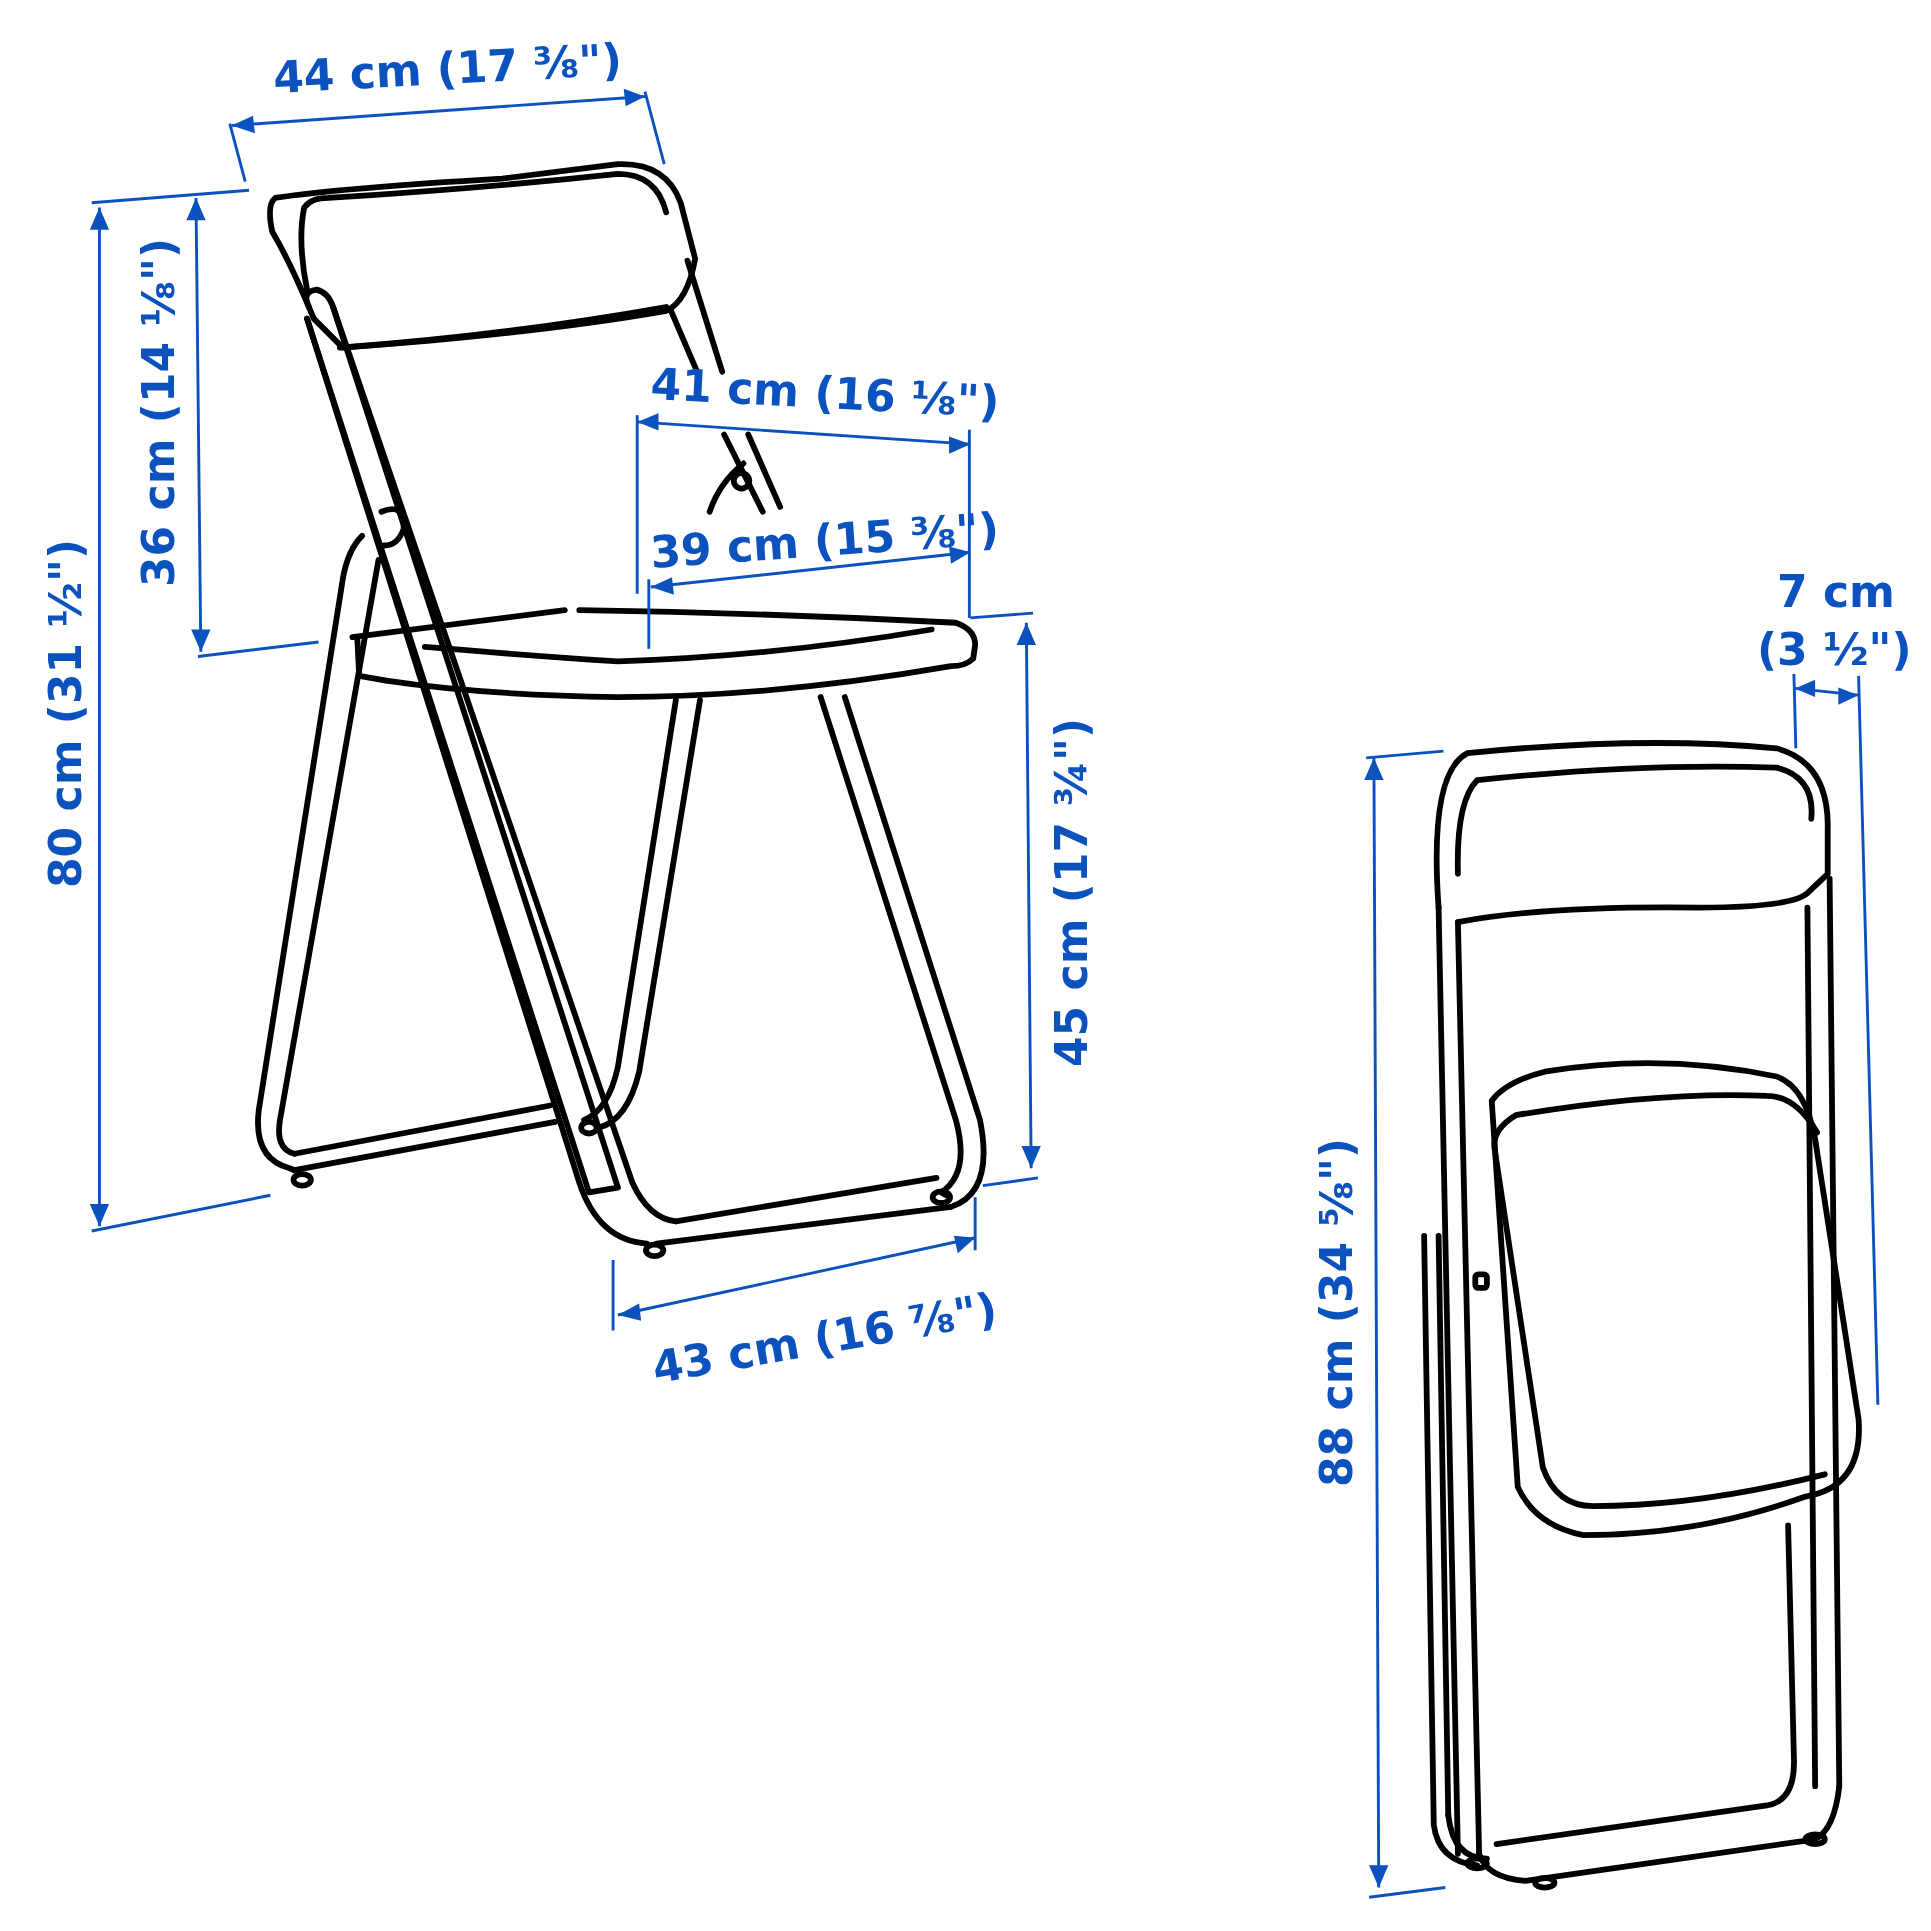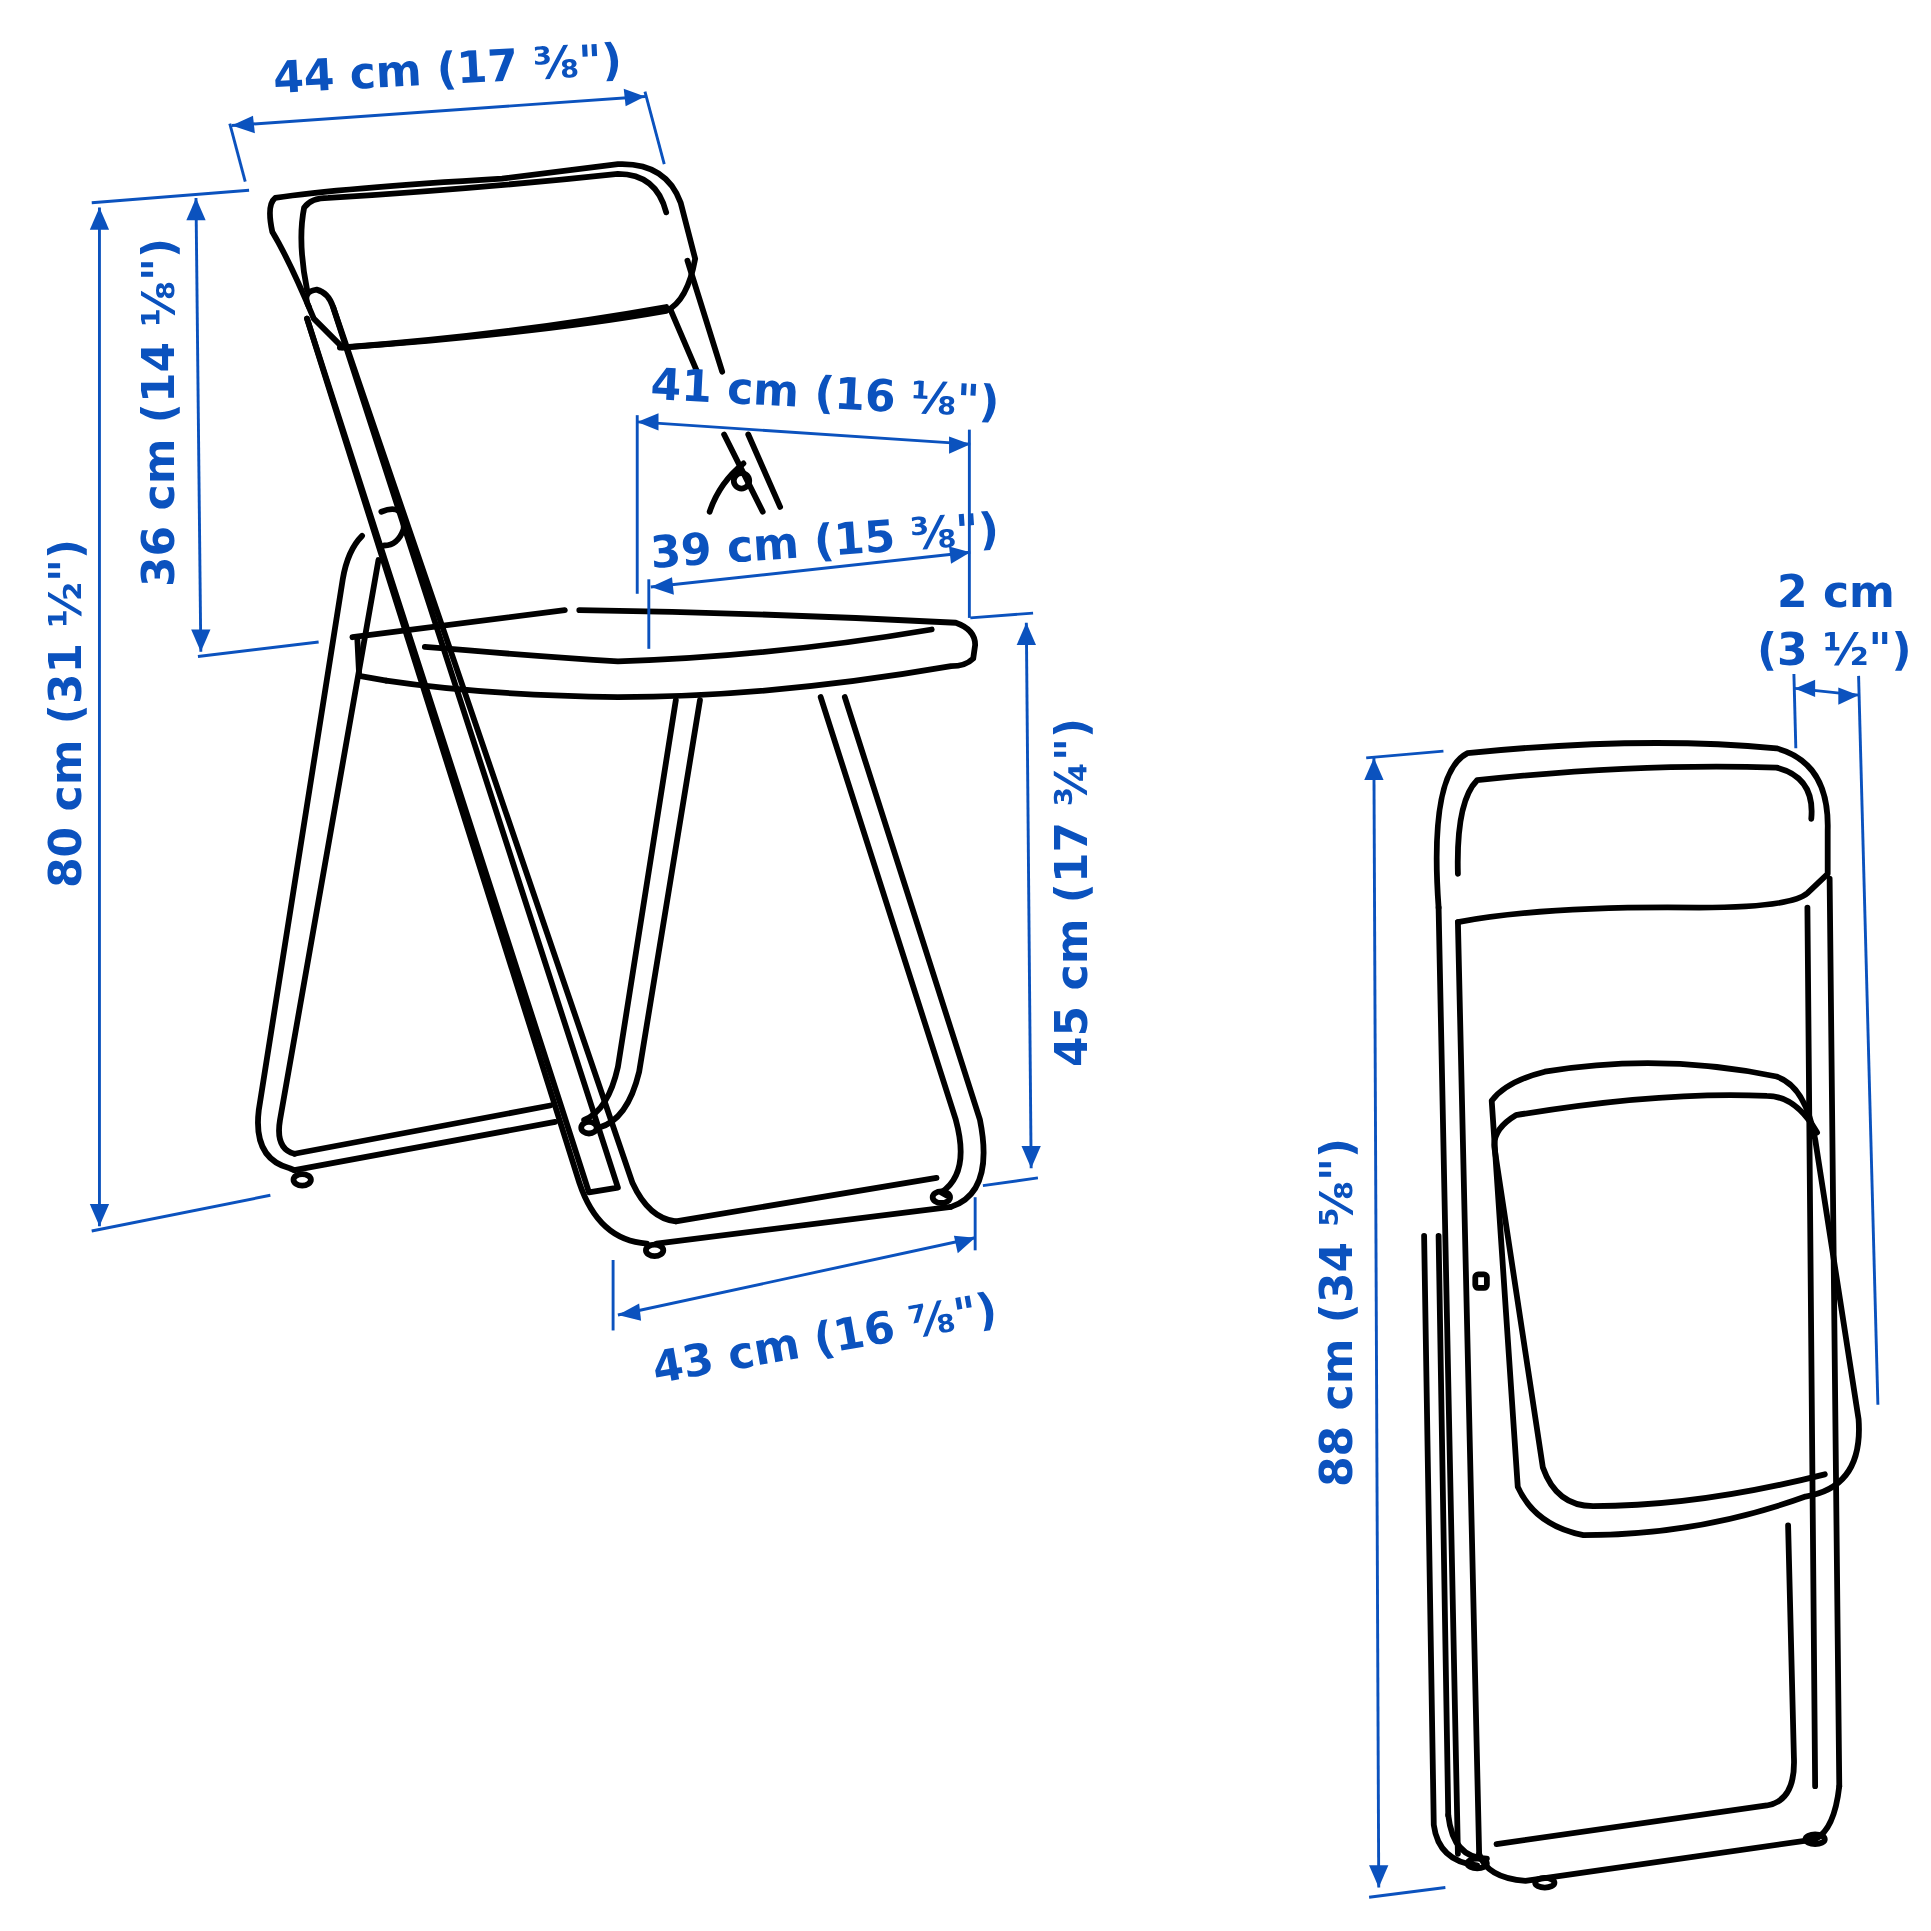--- a/index.html
+++ b/index.html
@@ -163,16 +163,16 @@
 <div class="label" style="left:137px; top:587px; transform: rotate(-90deg);">36 cm (14 ⅛")</div>
 
 <div class="label" style="left:44px; top:888px; transform: rotate(-90deg);">80 cm (31 ½")</div>
 
 <div class="label" style="left:1050px; top:1067px; transform: rotate(-90deg);">45 cm (17 ¾")</div>
 
 <div class="label" style="left:649px; top:1347px; transform: rotate(-10deg);">43 cm (16 ⅞")</div>
 
 <div class="label" style="left:1315px; top:1487px; transform: rotate(-90deg);">88 cm (34 ⅝")</div>
 
-<div class="label" style="left:1777px; top:570px;">2 cm</div>
+<div class="label" style="left:1777px; top:570px;">7 cm</div>
 <div class="label" style="left:1757px; top:628px;">(3 ½")</div>
 </div>
 
 
 </body></html>

